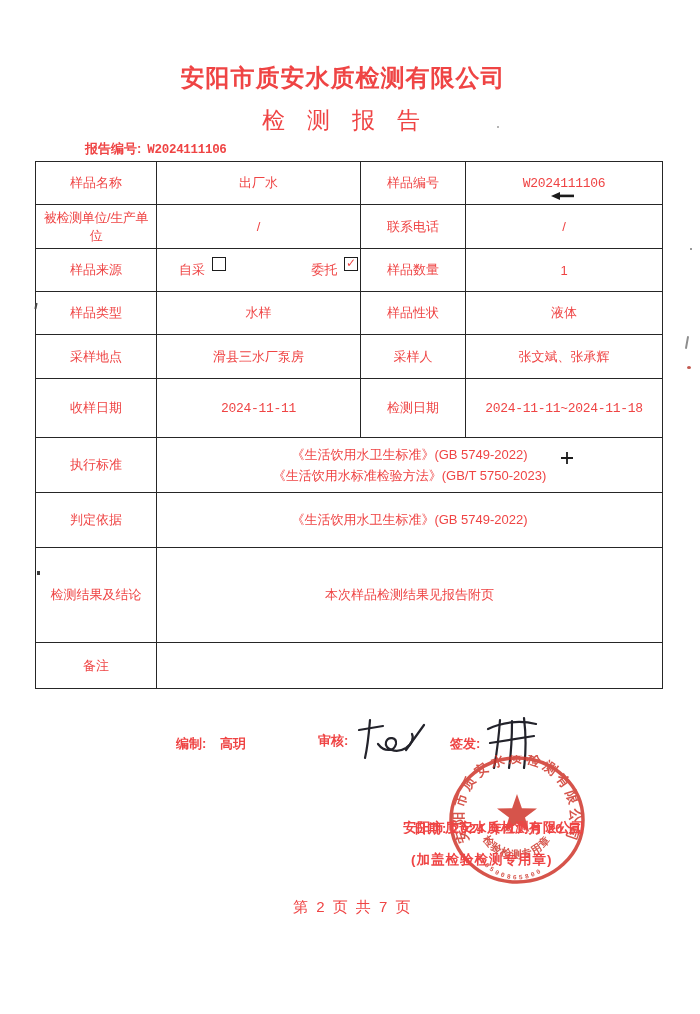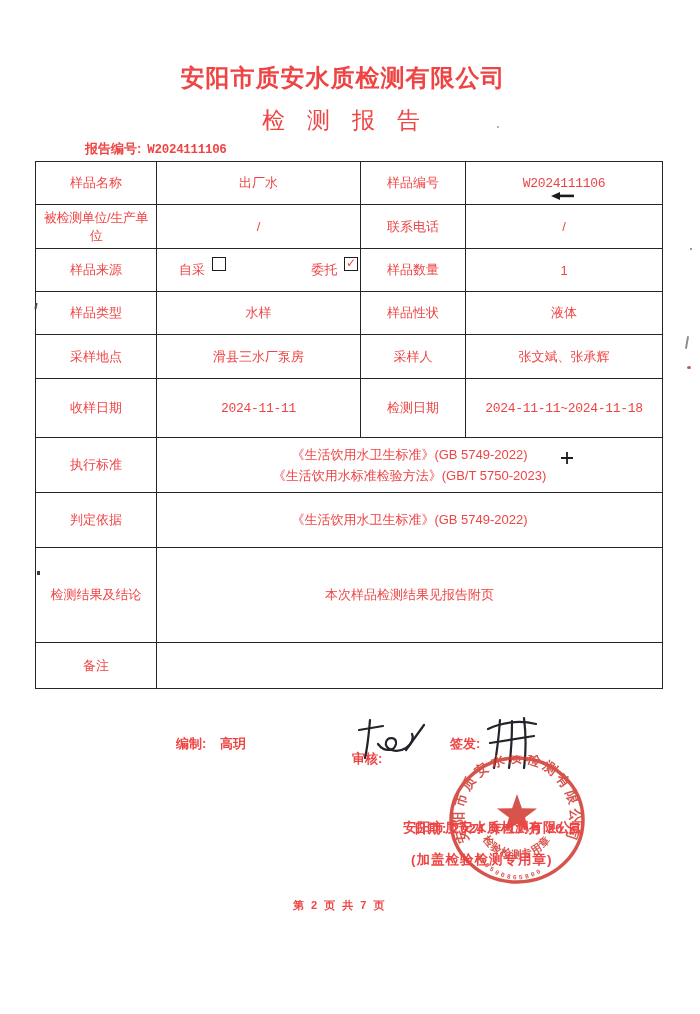--- a/index.html
+++ b/index.html
@@ -37,21 +37,21 @@
   td.small-lbl{font-size:11.5px;letter-spacing:-0.4px;padding:0;}
   .std-line{line-height:21px;}
   .src-cell{display:flex;align-items:center;justify-content:space-between;padding-left:20px;}
   .cbx{
     display:inline-block;width:12px;height:12px;border:1.6px solid #1d1d1d;
     transform:translateY(-6px);margin-left:2px;line-height:11px;font-size:12px;text-align:center;
   }
   .cbx-gap{width:76px;}
   .sig-line{top:732px;left:0;width:700px;height:50px;}
   .sig-label{position:absolute;font-size:13px;font-weight:bold;white-space:nowrap;}
-  .footer-page{top:898px;left:293px;font-size:11px;font-weight:bold;letter-spacing:2px;white-space:nowrap;}
+  .footer-page{top:898px;left:293px;font-size:15px;font-weight:normal;letter-spacing:2px;white-space:nowrap;}
   .stamp-text{position:absolute;font-weight:bold;white-space:nowrap;z-index:5;}
   .artifact{position:absolute;}
   svg{display:block;}
 </style>
 </head>
 <body>
 
 <div class="page">
 
   <div class="abs doc-title">安阳市质安水质检测有限公司</div>
@@ -147,21 +147,21 @@
   <div class="artifact" style="top:248px;left:690px;width:2px;height:2px;background:#9a9a9a;"></div>
   <div class="artifact" style="top:336px;left:686px;width:2px;height:13px;background:#8d8d8d;transform:rotate(10deg);border-radius:2px;"></div>
   <div class="artifact" style="top:366px;left:687px;width:4px;height:3px;background:#c2584f;border-radius:50%;"></div>
   <div class="artifact" style="top:126px;left:497px;width:2px;height:2px;background:#b5b5b5;"></div>
 
   <div class="abs sig-line">
     <span class="sig-label" style="left:176px;top:3px;">
       <span>编制:</span>
       <span style="margin-left:10px;">高玥</span>
     </span>
-    <span class="sig-label" style="left:318px;top:18px;margin-left:34px;">审核:</span>
+    <span class="sig-label" style="left:318px;top:0;">审核:</span>
     <svg style="position:absolute;left:356px;top:-17px;" width="72" height="46" viewBox="0 0 72 46">
       <g stroke="#23232b" stroke-width="2.2" fill="none" stroke-linecap="round">
         <path d="M14,5 C13,17 12,30 9,43"></path>
         <path d="M3,15 L27,11"></path>
         <path d="M22,29 C28,37 38,37 40,29 C41,22 32,21 30,27 C28,34 40,39 50,33 C56,29 58,23 56,19"></path>
         <path d="M50,35 L68,10"></path>
       </g>
     </svg>
     <span class="sig-label" style="left:450px;top:3px;">签发:</span>
     <svg style="position:absolute;left:482px;top:-16px;" width="60" height="54" viewBox="0 0 60 54">

